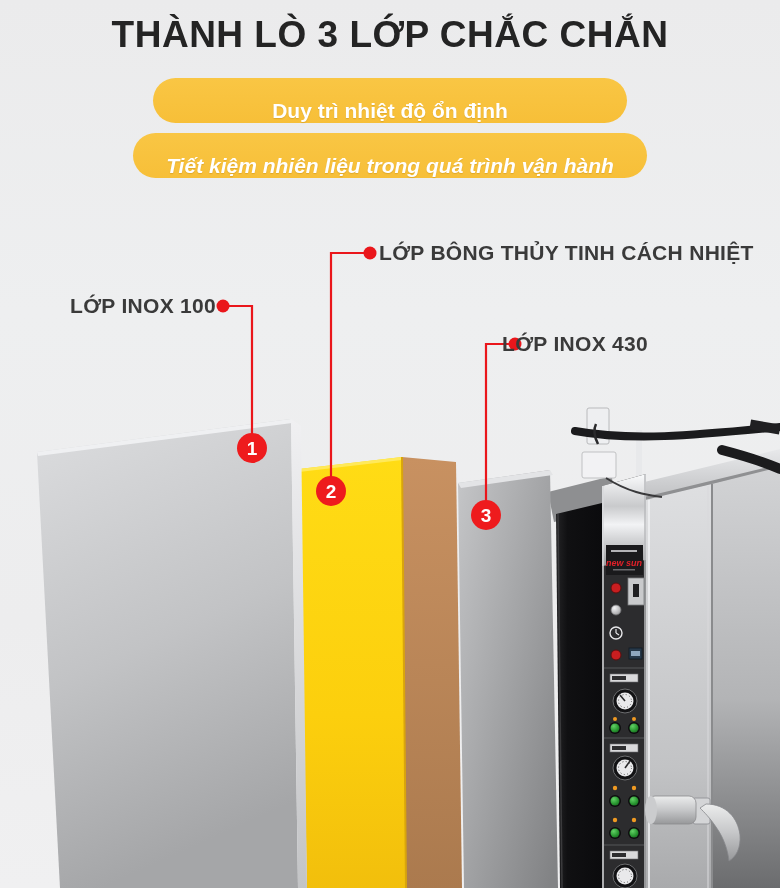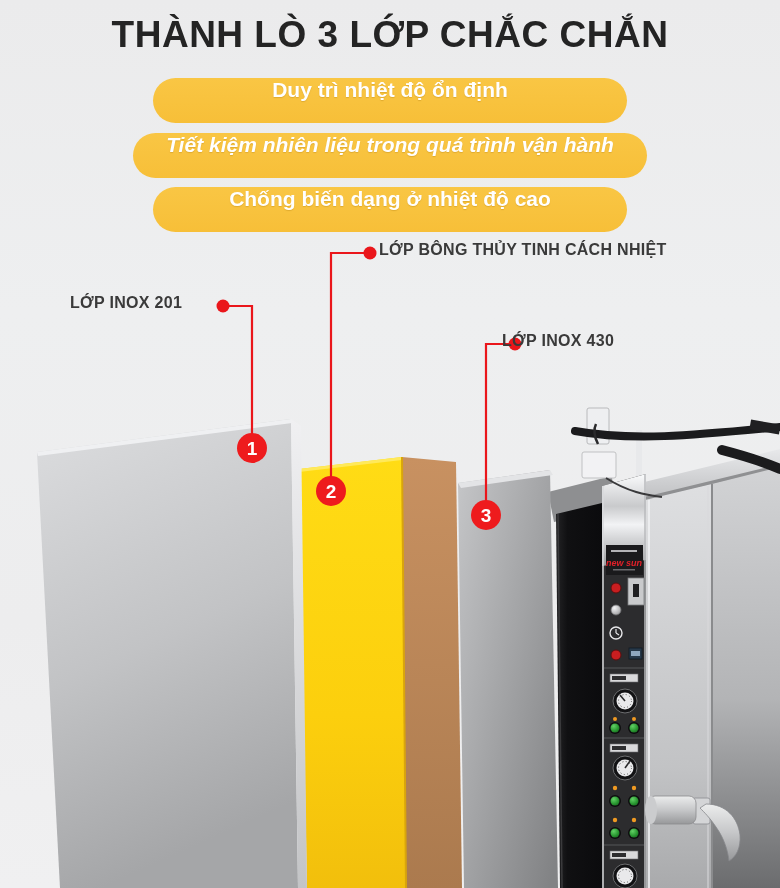--- a/index.html
+++ b/index.html
@@ -18,31 +18,31 @@
   .stage svg{position:absolute;inset:0;display:block;}
   .overlay{position:absolute;inset:0;}
   .title{
     position:absolute;top:14px;left:0;width:780px;
     text-align:center;
     font-size:37px;font-weight:800;letter-spacing:.5px;
     color:#242424;
   }
   .pill{
     position:absolute;height:45px;border-radius:23px;
-    display:flex;align-items:flex-start;justify-content:center;
+    display:flex;align-items:flex-end;justify-content:center;
     color:#ffffff;font-size:21px;font-weight:700;
     text-shadow:0 1px 1px rgba(150,100,0,.25);
     background:linear-gradient(180deg,#f9c644 0%,#f7bf38 100%);
   }
   .pill1{left:153px;top:78px;width:474px;}
   .pill2{left:133px;top:133px;width:514px;font-style:italic;}
   .pill3{left:153px;top:187px;width:474px;}
   .callout-label{
     position:absolute;
-    font-size:16px;font-weight:800;letter-spacing:.3px;
+    font-size:21px;font-weight:800;letter-spacing:.3px;
     color:#3a3a3a;white-space:nowrap;
   }
   .label-wool{left:379px;top:241px;}
   .label-inox201{left:70px;top:294px;}
   .label-inox430{left:502px;top:332px;}
   text{font-family:"Liberation Sans", sans-serif;}
 </style>
 </head>
 <body>
 
@@ -265,22 +265,19 @@
 
   <div class="overlay">
     <div class="title">THÀNH LÒ 3 LỚP CHẮC CHẮN</div>
 
     <div class="pill pill1">
       <span>Duy trì nhiệt độ ổn định</span>
     </div>
     <div class="pill pill2">
       <span>Tiết kiệm nhiên liệu trong quá trình vận hành</span>
     </div>
-    <div class="pill pill3">
-      <span>Chống biến dạng ở nhiệt độ cao</span>
-    </div>
-
-    <div class="callout-label label-inox201">LỚP INOX 201</div>
+
+    <div class="callout-label label-inox201">LỚP INOX 100</div>
     <div class="callout-label label-wool">LỚP BÔNG THỦY TINH CÁCH NHIỆT</div>
     <div class="callout-label label-inox430">LỚP INOX 430</div>
   </div>
 
 </div>
 
 </body></html>

